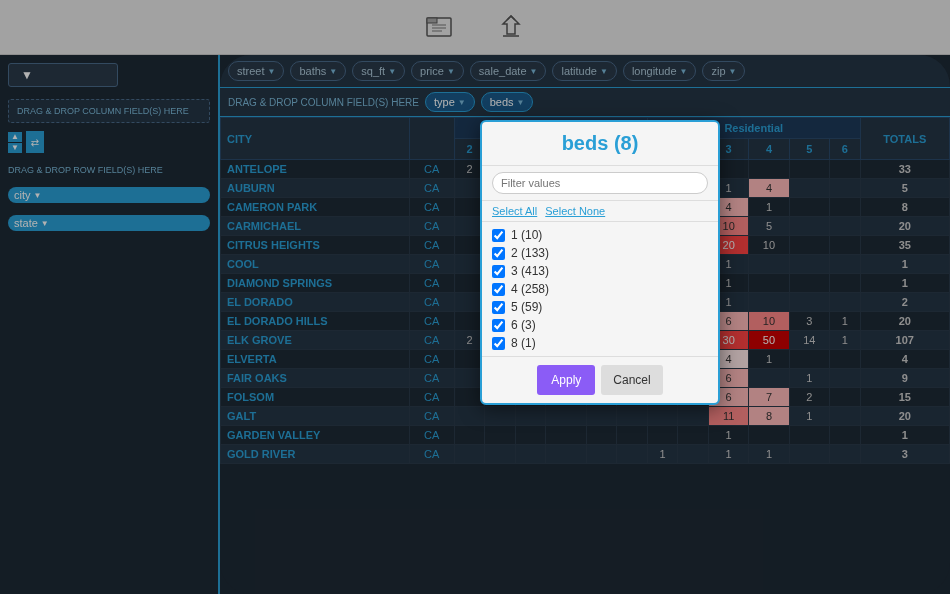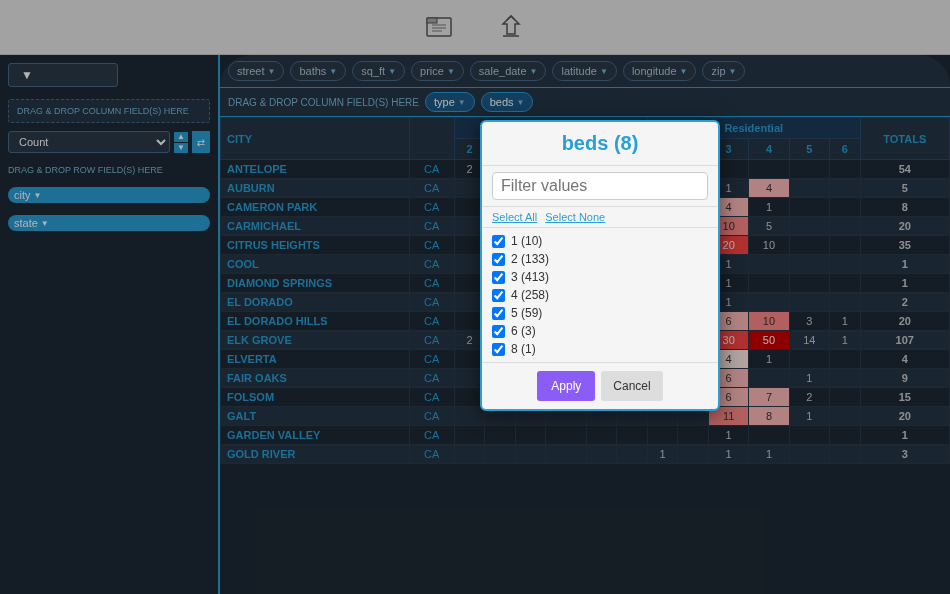--- a/index.html
+++ b/index.html
@@ -264,22 +264,22 @@
     }
     .modal-title span { color: #2a9fd6; }
     .modal-search {
       padding: 6px 10px;
       border-bottom: 1px solid #ddd;
     }
     .modal-search input {
       width: 100%;
       padding: 4px 8px;
       border: 1px solid #ccc;
-      border-radius: 4px;
-      font-size: 16px;
+      border-radius: 11px;
+      font-size: 11px;
     }
     .modal-actions {
       display: flex;
       gap: 8px;
       padding: 4px 10px;
       border-bottom: 1px solid #ddd;
     }
     .modal-link {
       font-size: 11px;
       color: #2a9fd6;
@@ -363,23 +363,20 @@
     <div class="viz-selector">
       <span></span>
       <span>▼</span>
     </div>
 
     <div class="drag-drop-area">
       <div style="font-size:9px; color:#7ab8d8;">DRAG &amp; DROP COLUMN FIELD(S) HERE</div>
     </div>
 
     <div class="agg-row">
-      <select class="agg-select">
-        <option>Count</option>
-      </select>
       <div class="agg-arrows">
         <button class="agg-arrow">▲</button>
         <button class="agg-arrow">▼</button>
       </div>
       <button class="agg-arrow" style="background:#2a9fd6;color:#fff;border:none;width:18px;height:22px;cursor:pointer;font-size:10px;">⇄</button>
     </div>
 
     <div style="font-size:9px; color:#7ab8d8; margin-top:4px;">DRAG &amp; DROP ROW FIELD(S) HERE</div>
     <div class="field-pill">
       <span>city</span>
@@ -474,21 +471,21 @@
               <td></td>
               <td class="h4">18</td>
               <td>9</td>
               <td>3</td>
               <td></td>
               <td></td>
               <td></td>
               <td></td>
               <td></td>
               <td></td>
-              <td class="totals-cell">54</td>
+              <td class="totals-cell">33</td>
             </tr>
             <tr style="background: rgb(37, 53, 69);">
               <td class="city-cell">AUBURN</td>
               <td class="state-cell">CA</td>
               <td></td>
               <td></td>
               <td></td>
               <td>1</td>
               <td></td>
               <td></td>

